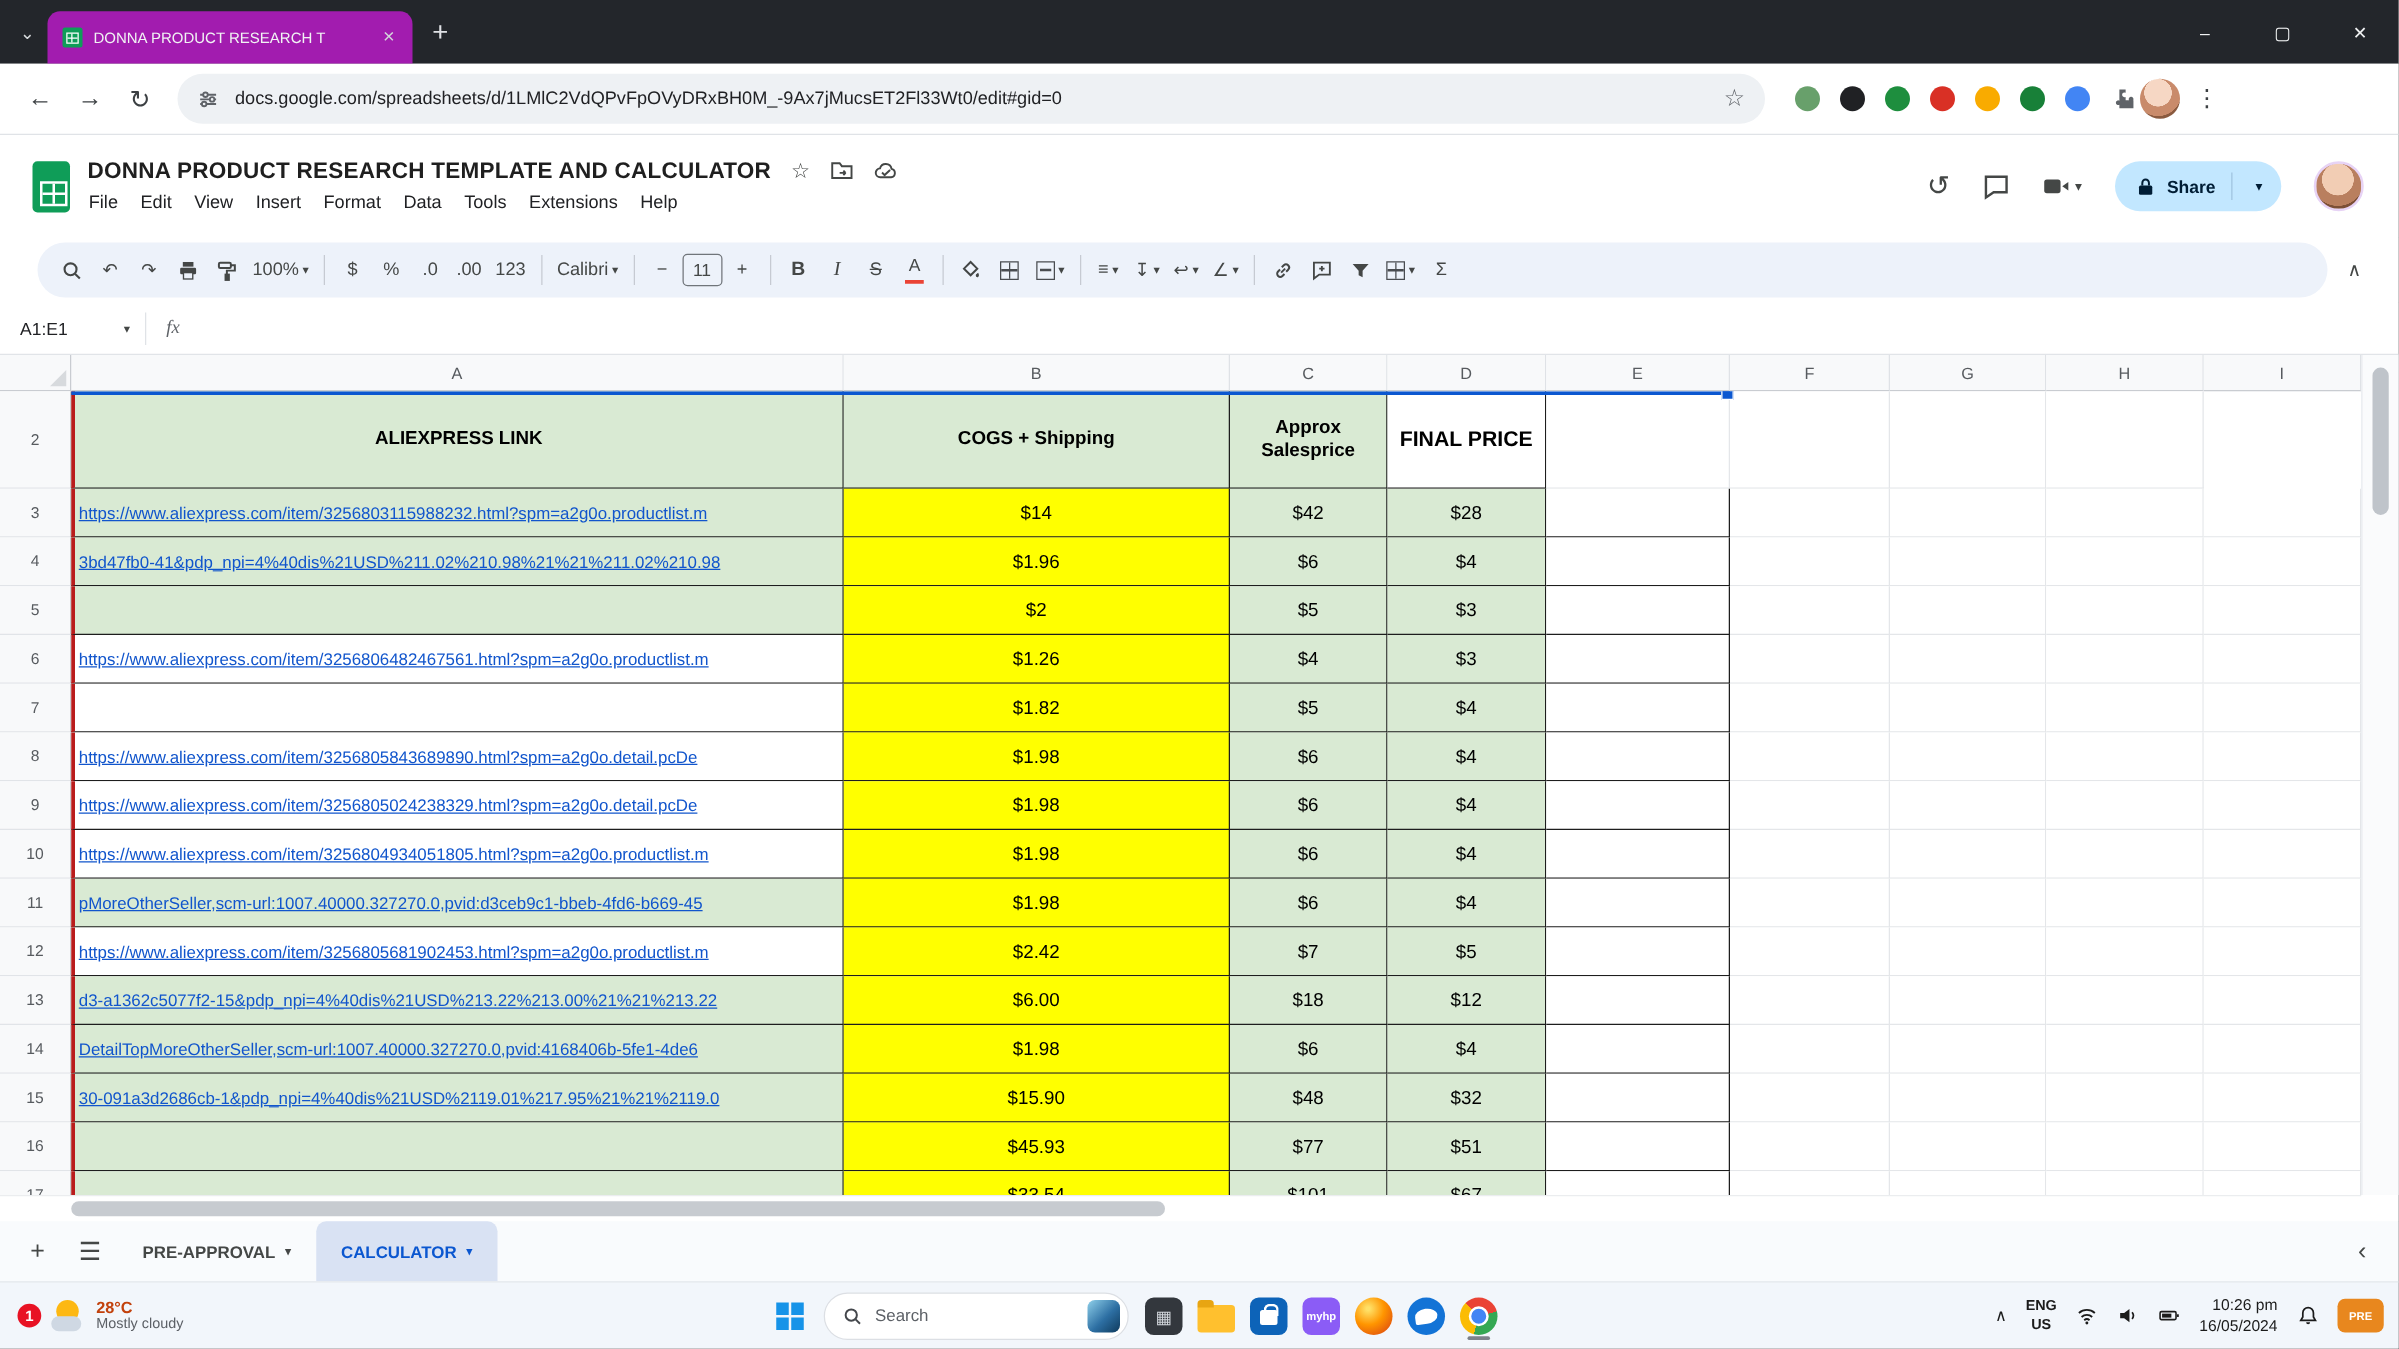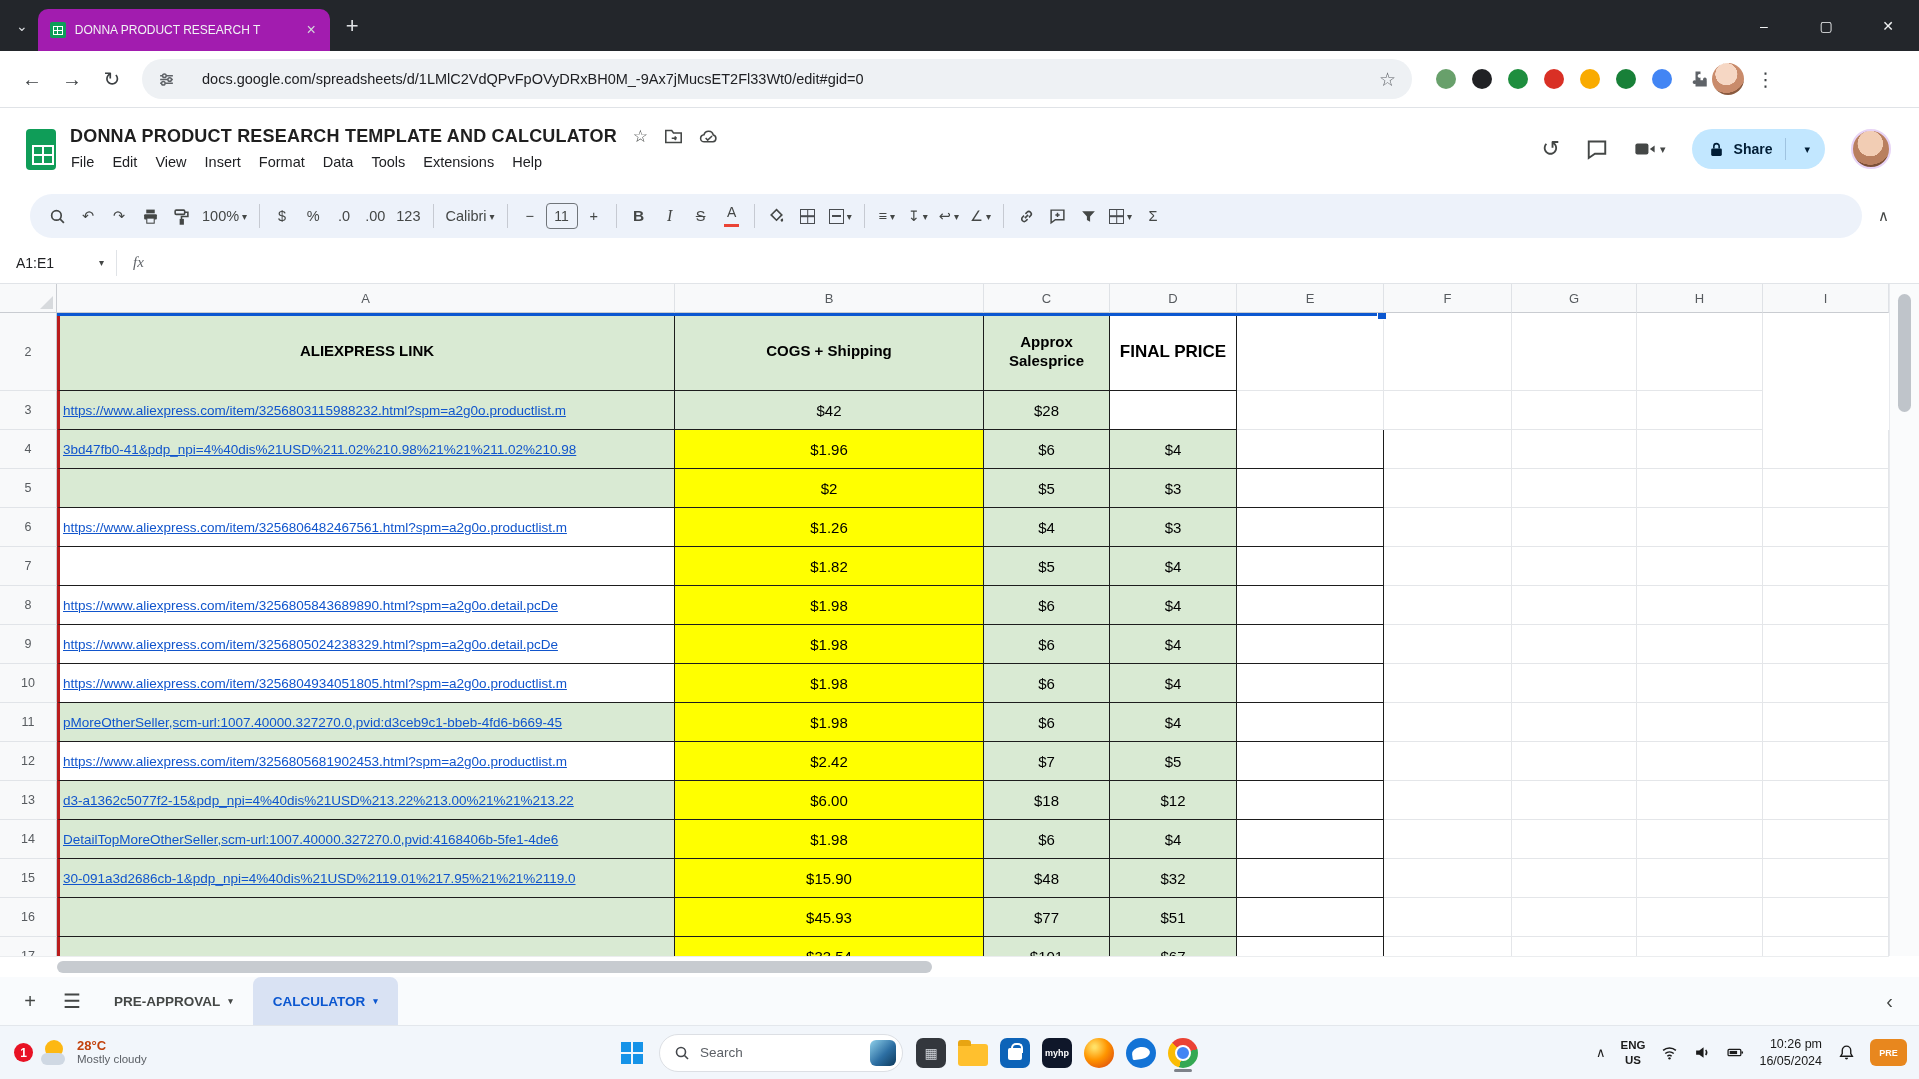--- a/index.html
+++ b/index.html
@@ -16,21 +16,21 @@
     background:linear-gradient(#fff,#fff) center/100% 1.4px no-repeat,linear-gradient(#fff,#fff) center/1.4px 100% no-repeat}
   .btab-title{font-size:12px;white-space:nowrap;overflow:hidden;flex:1;color:#f1f3f4}
   .btab-close{font-size:16px;color:#d3d6da;padding:0 2px}
   .newtab{font-size:22px;color:#dfe1e5;margin-left:16px;font-weight:300}
   .wctrls{margin-left:auto;display:flex;height:100%}
   .wc{width:62px;display:flex;align-items:center;justify-content:center;font-size:14px;color:#f1f3f4}
 
   
   .btoolbar{position:absolute;top:51px;left:0;right:0;height:57px;background:#fff;border-bottom:1px solid #e0e3e7;display:flex;align-items:center;padding:0 14px;gap:4px}
   .nav-ic{width:36px;height:36px;border-radius:50%;display:flex;align-items:center;justify-content:center;font-size:20px;color:#3c4043}
-  .omnibox{flex:1;max-width:1270px;height:40px;background:#eef1f4;border-radius:20px;display:flex;align-items:center;padding:0 16px;gap:27px;margin:0 8px}
+  .omnibox{flex:1;max-width:1270px;height:40px;background:#eef1f4;border-radius:20px;display:flex;align-items:center;padding:0 16px;gap:13px;margin:0 8px}
   .omnibox svg{width:17px;height:17px;color:#5f6368}
   .url{font-size:14.5px;color:#202124;flex:1;white-space:nowrap;overflow:hidden}
   .ob-star{font-size:19px;color:#5f6368}
   .exts{display:flex;gap:16px;align-items:center;margin:0 12px}
   .ext{width:20px;height:20px;border-radius:50%}
   .puzzle{width:20px;height:20px;color:#5f6368}
   .avatar{width:32px;height:32px;border-radius:50%;background:radial-gradient(circle at 45% 35%,#f6d7c4 0 40%,#c98b6b 41% 68%,#8a5a3f 69%)}
   .kebab{font-size:19px;color:#3c4043;margin:0 8px;letter-spacing:1px}
 
   
@@ -135,21 +135,21 @@
   .searchbox svg{width:16px;height:16px;color:#44474c}
   .sb-label{font-size:13.5px}
   .sb-img{margin-left:auto;width:26px;height:26px;border-radius:6px;background:linear-gradient(135deg,#8fd0ea,#2d6fa3 55%,#0e3a5c)}
   .appbtn{width:42px;height:42px;display:flex;align-items:center;justify-content:center;position:relative}
   .app-dark{width:30px;height:30px;border-radius:7px;background:#33373d;color:#cfd3d9;font-size:14px;display:flex;align-items:center;justify-content:center}
   .app-folder{width:30px;height:22px;background:#ffc02e;border-radius:3px;position:relative;margin-top:4px}
   .app-folder::before{content:"";position:absolute;left:0;top:-4px;width:13px;height:6px;background:#e8a512;border-radius:3px 3px 0 0}
   .app-store{width:30px;height:30px;border-radius:7px;background:#0d63b8;position:relative}
   .app-store::after{content:"";position:absolute;left:8px;top:10px;width:14px;height:12px;background:#fff;border-radius:2px}
   .app-store::before{content:"";position:absolute;left:11px;top:5px;width:8px;height:8px;border:2px solid #fff;border-bottom:none;border-radius:5px 5px 0 0}
-  .app-myhp{width:30px;height:30px;border-radius:7px;background:#0f172a;color:#fff;font-size:9px;font-weight:700;display:flex;align-items:center;justify-content:center}
+  .app-myhp{width:30px;height:30px;border-radius:7px;background:#8b5cf6;color:#fff;font-size:9px;font-weight:700;display:flex;align-items:center;justify-content:center}
   .app-ff{width:30px;height:30px;border-radius:50%;background:radial-gradient(circle at 35% 30%,#ffe066 5%,#ff9500 45%,#e55b0c 80%)}
   .app-tb{width:30px;height:30px;border-radius:50%;background:#1373d6;position:relative}
   .app-tb::after{content:"";position:absolute;left:6px;top:9px;width:18px;height:12px;background:#fff;border-radius:50% 50% 50% 10%;transform:rotate(-8deg)}
   .app-chrome{width:30px;height:30px;border-radius:50%;background:conic-gradient(from -45deg,#ea4335 0 120deg,#34a853 0 240deg,#fbbc04 0 360deg);position:relative}
   .app-chrome::after{content:"";position:absolute;inset:7px;background:#4285f4;border:2.5px solid #fff;border-radius:50%}
   .runind{position:absolute;bottom:2px;left:50%;transform:translateX(-50%);width:18px;height:3px;border-radius:2px;background:#7d828a}
   .tray{position:absolute;right:12px;top:0;height:100%;display:flex;align-items:center;gap:15px}
   .tray-chev{font-size:13px;color:#1b1b1b}
   .lang{display:flex;flex-direction:column;align-items:center;font-size:11.5px;line-height:1.25;color:#1b1b1b;font-weight:600}
   .tray-ic{width:18px;height:18px;color:#1b1b1b;display:flex;align-items:center;justify-content:center}
@@ -416,20 +416,23 @@
           </div>
           <div class="cell col-f plain"></div>
           <div class="cell col-g plain"></div>
           <div class="cell col-h plain"></div>
           <div class="cell col-i plain"></div>
         </div>
         <div class="grow">
           <div class="gut">3</div>
           <div class="cell col-a bg-g link">
             <span>https://www.aliexpress.com/item/3256803115988232.html?spm=a2g0o.productlist.m</span>
+          </div>
+          <div class="cell col-b bg-y">
+            <span>$14</span>
           </div>
           <div class="cell col-c bg-g">
             <span>$42</span>
           </div>
           <div class="cell col-d bg-g">
             <span>$28</span>
           </div>
           <div class="cell col-e bg-w"></div>
           <div class="cell col-f plain"></div>
           <div class="cell col-g plain"></div>

